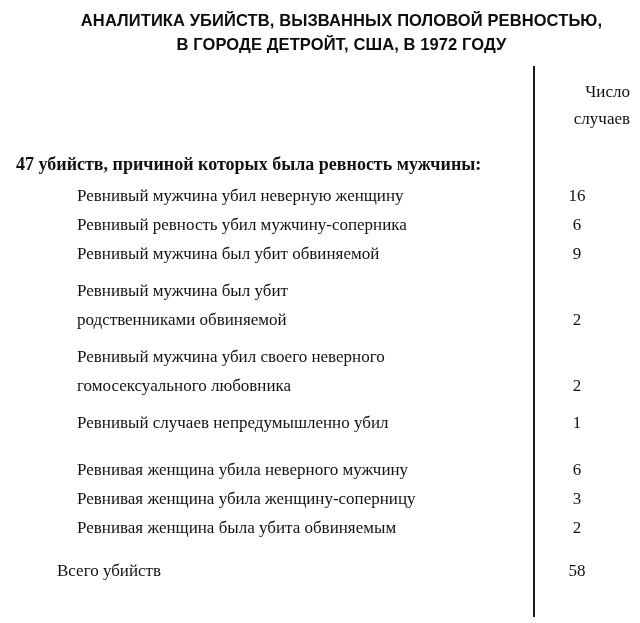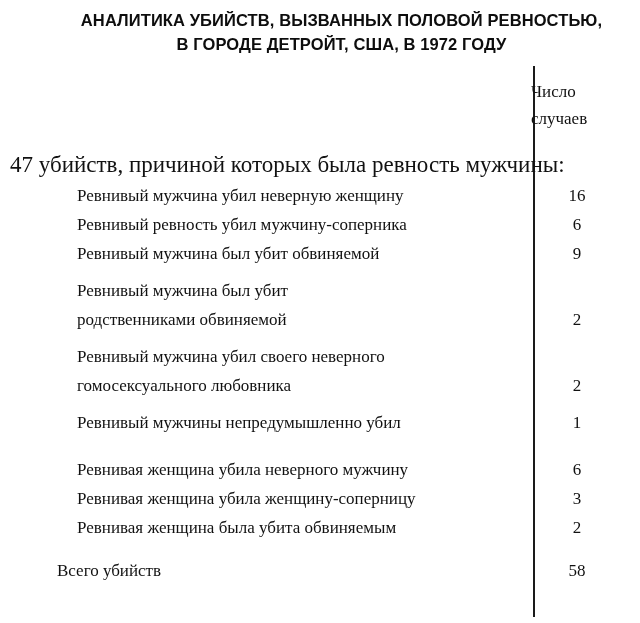--- a/index.html
+++ b/index.html
@@ -42,21 +42,21 @@
     height: 551px;
     background: #1a1a1a;
   }
 
   
   .col-head {
     position: absolute;
     left: 531px;
     top: 78px;
     width: 99px;
-    text-align: left;
+    text-align: right;
     font-size: 17px;
     line-height: 27px;
     color: #111111;
   }
   .col-head span { display: block; }
 
   
   .table-body {
     position: absolute;
     left: 0;
@@ -78,22 +78,23 @@
     right: 28px;
     bottom: 0;
     width: 70px;
     text-align: center;
     font-size: 17px;
     line-height: 29px;
   }
 
   
   .row.section .label {
-    padding-left: 10px;
-    font-size: 23px;
+    padding-left: 16px;
+    font-size: 18px;
+    font-weight: bold;
   }
   .row.section { margin-bottom: 2px; }
 
   
   .row.item .label { padding-left: 77px; }
 
   
   .gap-sm { height: 8px; }
   .gap-md { height: 14px; }
   .gap-lg { height: 18px; }
@@ -153,21 +154,21 @@
       <span>Ревнивый мужчина убил своего неверного</span>
       <span class="l2">гомосексуального любовника</span>
     </div>
     <div class="value">2</div>
   </div>
 
   <div class="gap-sm"></div>
 
   <div class="row item">
     <div class="label">
-      <span>Ревнивый мужчины непредумышленно убил</span>
+      <span>Ревнивый случаев непредумышленно убил</span>
     </div>
     <div class="value">1</div>
   </div>
 
   <div class="gap-lg"></div>
 
 
   <div class="row item">
     <div class="label">Ревнивая женщина убила неверного мужчину</div>
     <div class="value">6</div>

